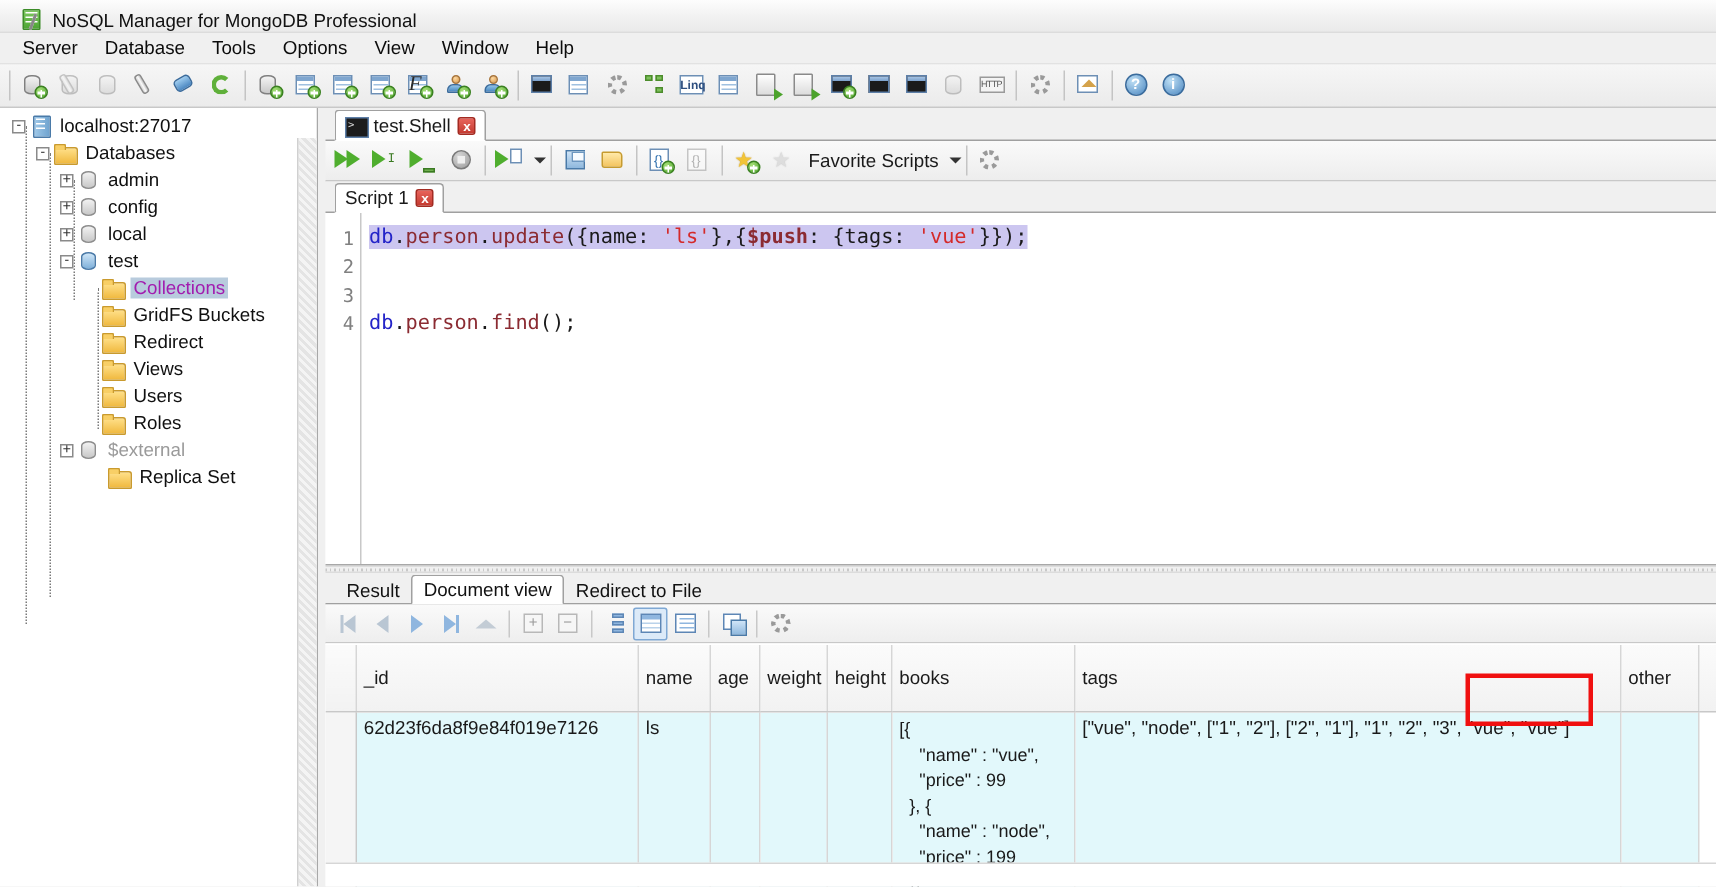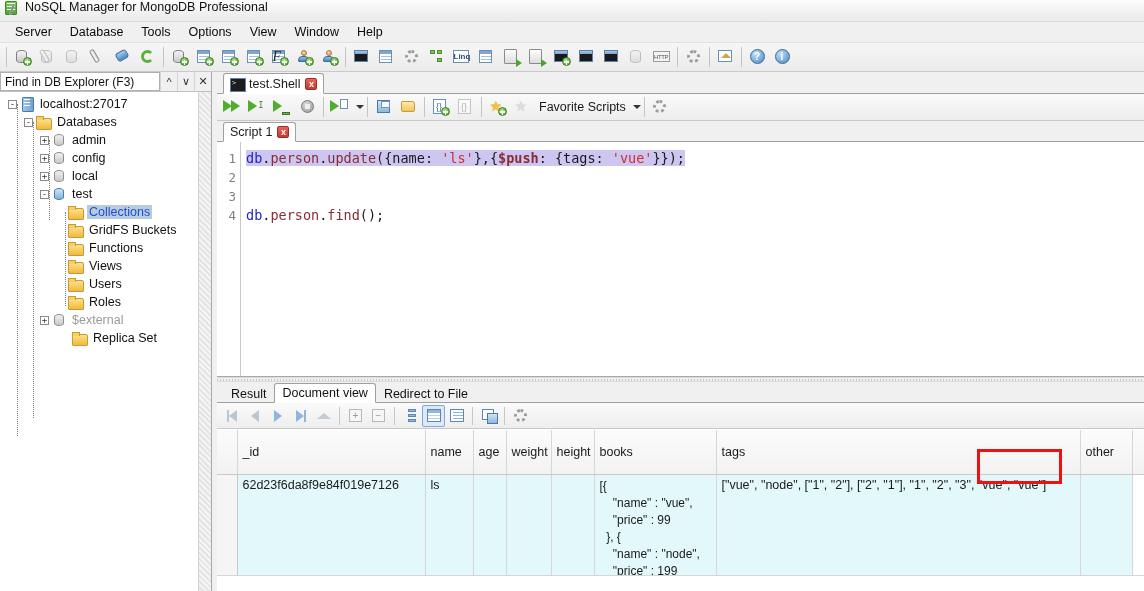--- a/index.html
+++ b/index.html
@@ -12,22 +12,22 @@
     font-size: 12px;
     color: #1a1a1a;
     background: #f0f0f0;
   }
   #app { position: relative; width: 1144px; height: 591px; background: #f0f0f0; }
 
   
   .titlebar {
     height: 22px;
     background: linear-gradient(to bottom, #fdfdfd 0%, #f2f2f2 50%, #eaeaea 100%);
-    display: flex; align-items: flex-start;
-    padding-left: 4px;
+    display: flex; align-items: flex-end;
+    padding-left: 14px;
     border-bottom: 1px solid #dcdcdc;
   }
   .title-icon {
     width: 16px; height: 16px; margin-right: 5px;
     position: relative; flex: none;
   }
   .title-icon .doc {
     position: absolute; left: 1px; top: 1px; width: 12px; height: 14px;
     background: linear-gradient(to bottom,#7ec860,#4da534);
     border: 1px solid #3c8c28;
@@ -317,21 +317,21 @@
   }
   .ic-db .cy {
     position:absolute;left:2px;top:1px;width:10px;height:12px;
     background:linear-gradient(to bottom,#f2f2f2,#c8c8c8);
     border:1px solid #8d8d8d;border-radius:5px/3px;
   }
   .ic-db.blue .cy {
     background:linear-gradient(to bottom,#cfe6f8,#7fb0da);
     border-color:#4a7aa8;
   }
-  .tnode.sel .lbl { background:#b8cbdd; color:#1d4ed8; }
+  .tnode.sel .lbl { background:#b8cbdd; color:#a21caf; }
   .tnode .lbl { padding: 0 2px; }
   .tnode.dimtext .lbl { color: #9a9a9a; }
   .vline {
     position:absolute; width:0; border-left:1px dotted #7a7a7a;
   }
   .left-scroll {
     position:absolute; right:0; top:20px; bottom:0; width:13px;
     background: repeating-linear-gradient(45deg,#f4f4f4 0 2px,#e4e4e4 2px 4px);
     border-left:1px solid #d0d0d0;
   }
@@ -748,26 +748,20 @@
     <div class="tb-btn">
         <div class="ic">
           <div class="circ">i</div>
         </div>
       </div>
   </div>
 
   <div class="main">
 
     <div class="left">
-      <div class="findbar">
-        <div class="fi" placeholder="Find in DB Explorer (F3)">Find in DB Explorer (F3)</div>
-        <div class="fb">^</div>
-        <div class="fb">∨</div>
-        <div class="fb">✕</div>
-      </div>
       <div class="tree">
 
         <div class="vline" style="left:17px;top:12px;height:332px;"></div>
         <div class="vline" style="left:33px;top:30px;height:296px;"></div>
         <div class="vline" style="left:49px;top:48px;height:80px;"></div>
         <div class="vline" style="left:65px;top:120px;height:94px;"></div>
 
         <div class="tnode" style="padding-left:8px;">
           <div class="exp">-</div>
           <div class="ic-server"></div>
@@ -812,21 +806,21 @@
           <span class="lbl">Collections</span>
         </div>
         <div class="tnode" style="padding-left:56px;">
           <div class="noexp"></div>
           <div class="ic-folder"></div>
           <span class="lbl">GridFS Buckets</span>
         </div>
         <div class="tnode" style="padding-left:56px;">
           <div class="noexp"></div>
           <div class="ic-folder"></div>
-          <span class="lbl">Functions</span>
+          <span class="lbl">Redirect</span>
         </div>
         <div class="tnode" style="padding-left:56px;">
           <div class="noexp"></div>
           <div class="ic-folder"></div>
           <span class="lbl">Views</span>
         </div>
         <div class="tnode" style="padding-left:56px;">
           <div class="noexp"></div>
           <div class="ic-folder"></div>
           <span class="lbl">Users</span>

